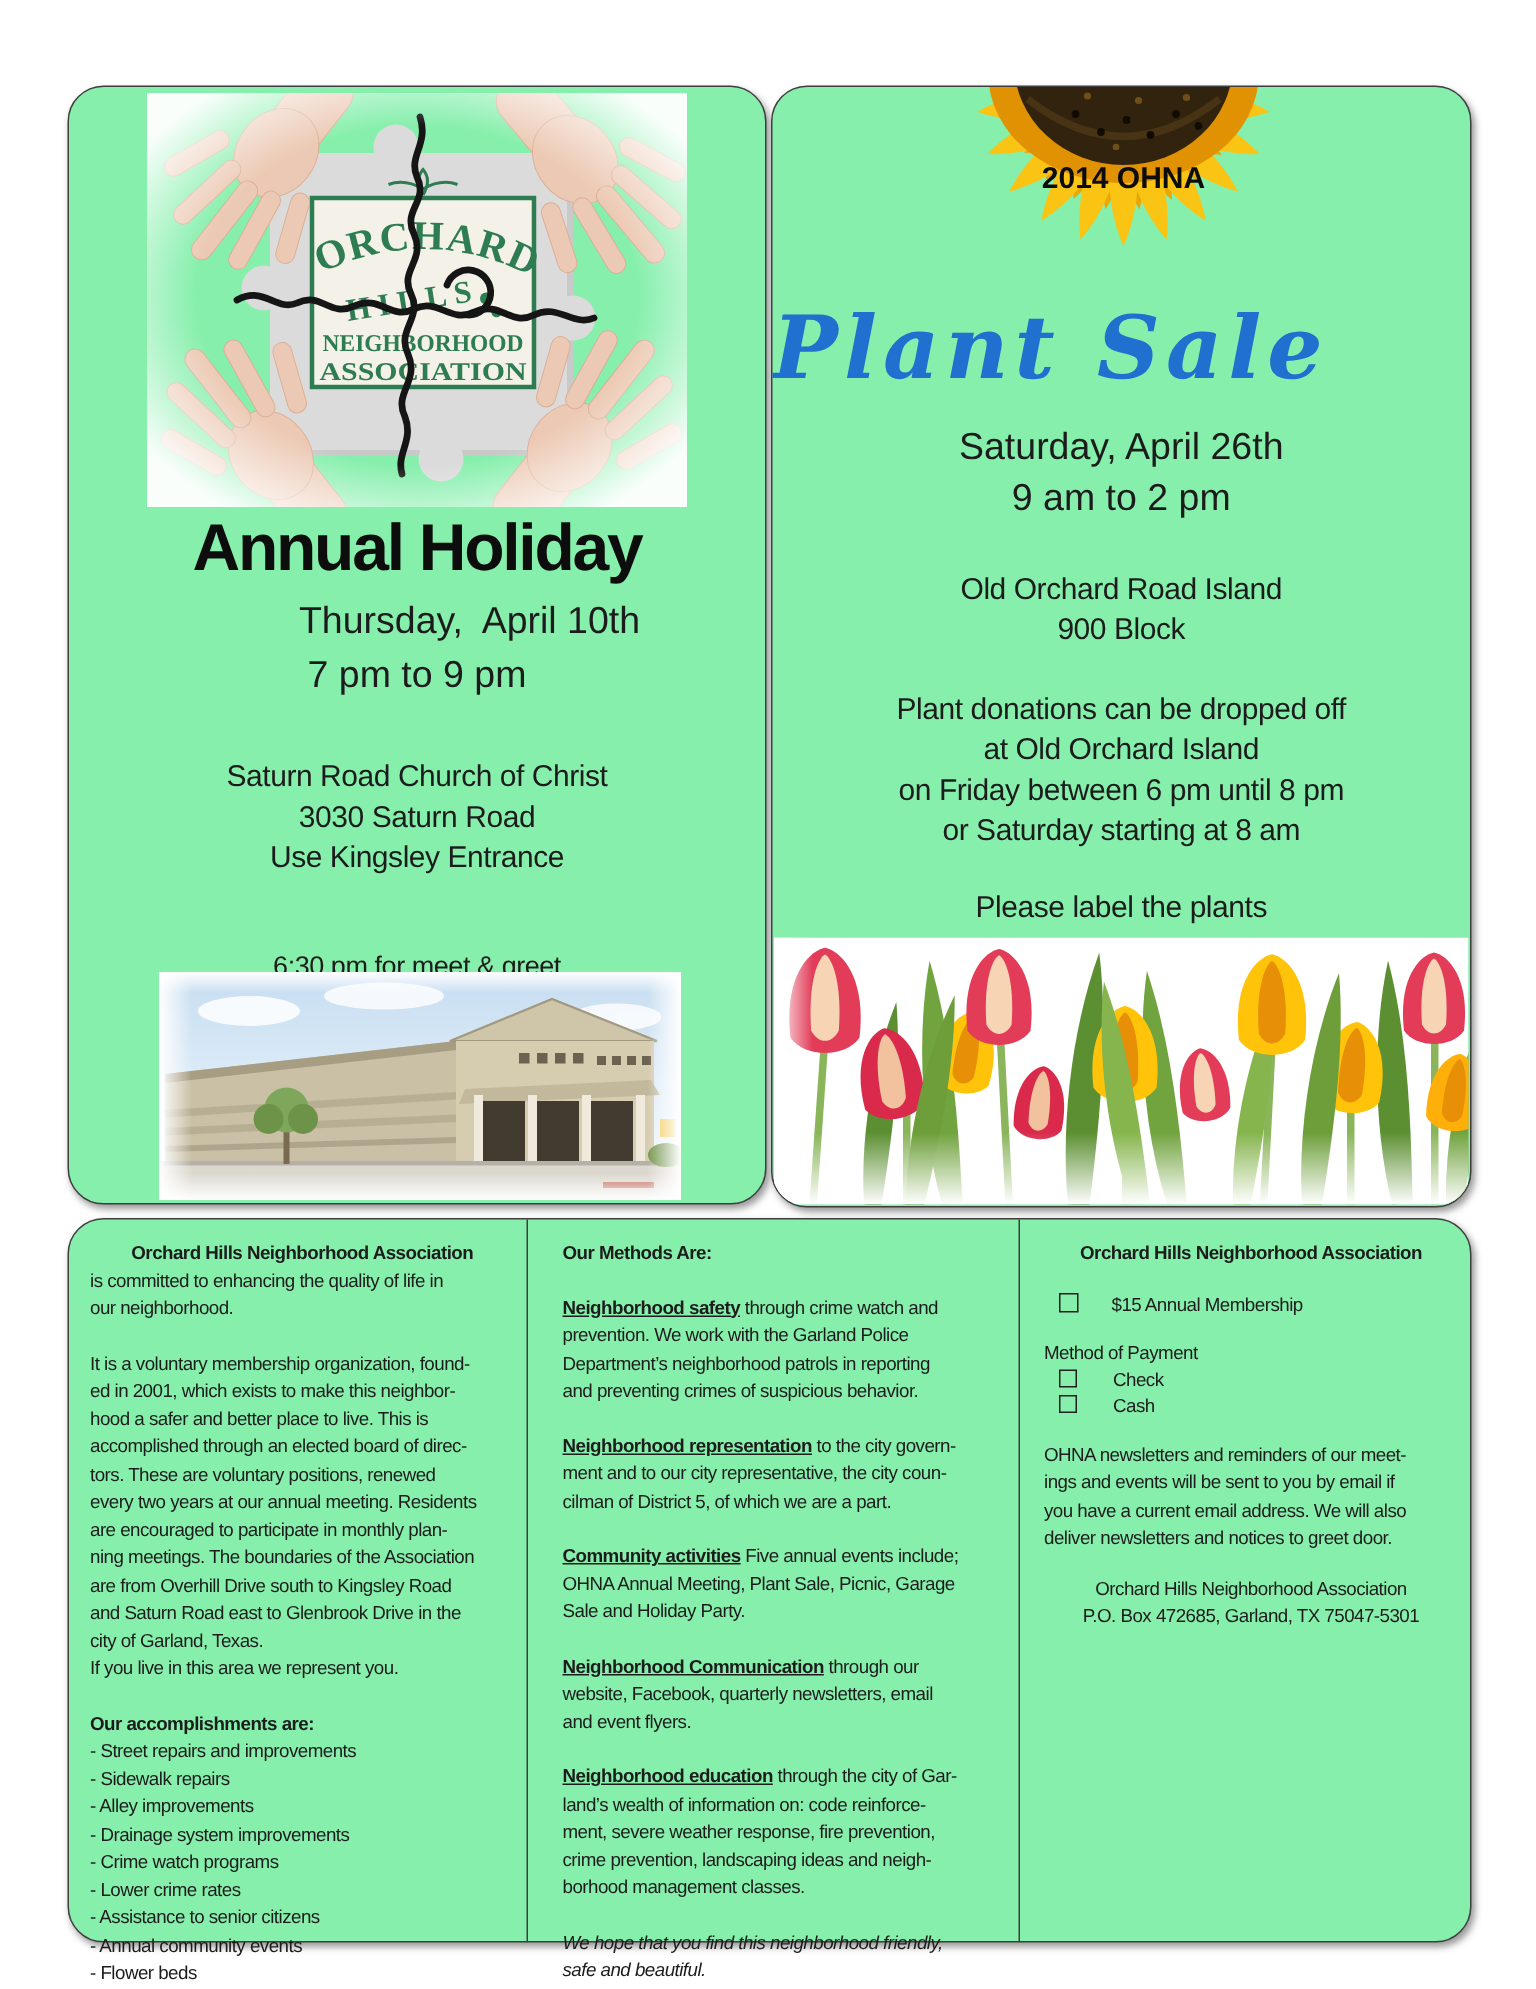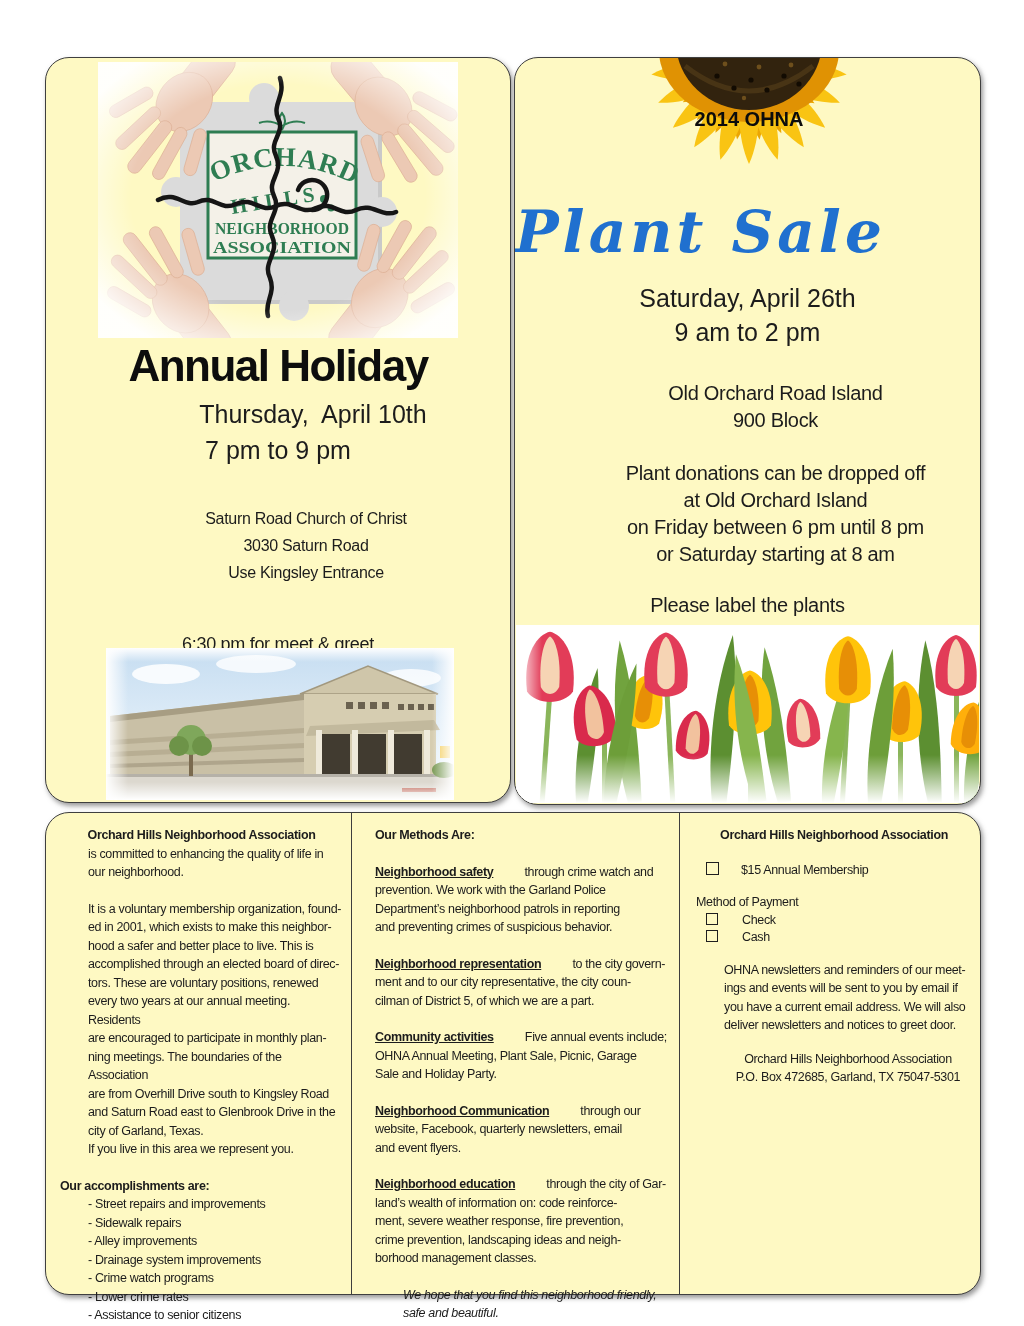--- a/index.html
+++ b/index.html
@@ -1,29 +1,29 @@
 <!DOCTYPE html>
 <html><head>
 <meta charset="utf-8">
 <style>
   html,body{margin:0;padding:0;background:#ffffff;}
   body{width:1024px;height:1326px;position:relative;font-family:"Liberation Sans",sans-serif;color:#1c1c1c;overflow:hidden;}
-  .panel{position:absolute;background:#fef9c3;border:1px solid #3f3f3f;border-radius:24px;box-shadow:2px 3px 5px rgba(70,70,70,.55);}
+  .panel{position:absolute;background:#86efac;border:1px solid #3f3f3f;border-radius:24px;box-shadow:2px 3px 5px rgba(70,70,70,.55);}
   #panel-meeting{left:45px;top:57px;width:464px;height:744px;}
   #panel-plantsale{left:514px;top:57px;width:465px;height:746px;overflow:hidden;}
   #panel-info{left:45px;top:812px;width:934px;height:481px;}
-  .pre{white-space:pre-line;padding-left:28px;}
+  .pre{white-space:pre-line;}
   .prewrap{white-space:pre-wrap;padding-left:35px;}
   .ctr{text-align:center;}
   
   .puzzle-wrap{position:absolute;left:52px;top:4px;width:360px;height:276px;}
   .meeting-title{position:absolute;left:0;top:283px;width:100%;text-align:center;font-size:44px;font-weight:bold;letter-spacing:-1.5px;color:#0d0d0d;}
   .meeting-date{position:absolute;left:0;top:342px;width:100%;text-align:center;font-size:25px;}
   .meeting-time{position:absolute;left:0;top:378px;width:100%;text-align:center;font-size:25px;}
-  .meeting-loc{position:absolute;left:0;top:447px;width:100%;text-align:center;font-size:16px;letter-spacing:-.3px;line-height:27px;}
+  .meeting-loc{position:absolute;left:0;top:447px;width:100%;text-align:center;font-size:20px;letter-spacing:-.3px;line-height:27px;}
   .meeting-greet{position:absolute;left:0;top:576px;width:100%;text-align:center;font-size:18px;letter-spacing:-.3px;}
   .church-wrap{position:absolute;left:60px;top:590px;width:348px;height:152px;}
   
   .sunflower-wrap{position:absolute;left:84px;top:0;width:300px;height:130px;}
   .year-tag{position:absolute;left:84px;top:50px;width:300px;text-align:center;font-size:20px;font-weight:bold;color:#0c0c0c;z-index:5;}
   .ps-title{position:absolute;left:0;top:140px;width:100%;font-family:"DejaVu Serif",serif;font-style:italic;font-weight:bold;font-size:58px;letter-spacing:4px;color:#2070cf;}
   .ps-date{position:absolute;left:0;top:226px;width:100%;text-align:center;font-size:25px;}
   .ps-time{position:absolute;left:0;top:260px;width:100%;text-align:center;font-size:25px;}
   .ps-loc{position:absolute;left:0;top:322px;width:100%;text-align:center;font-size:20px;letter-spacing:-.3px;line-height:27px;}
   .ps-donate{position:absolute;left:0;top:402px;width:100%;text-align:center;font-size:20px;letter-spacing:-.3px;line-height:27px;}

